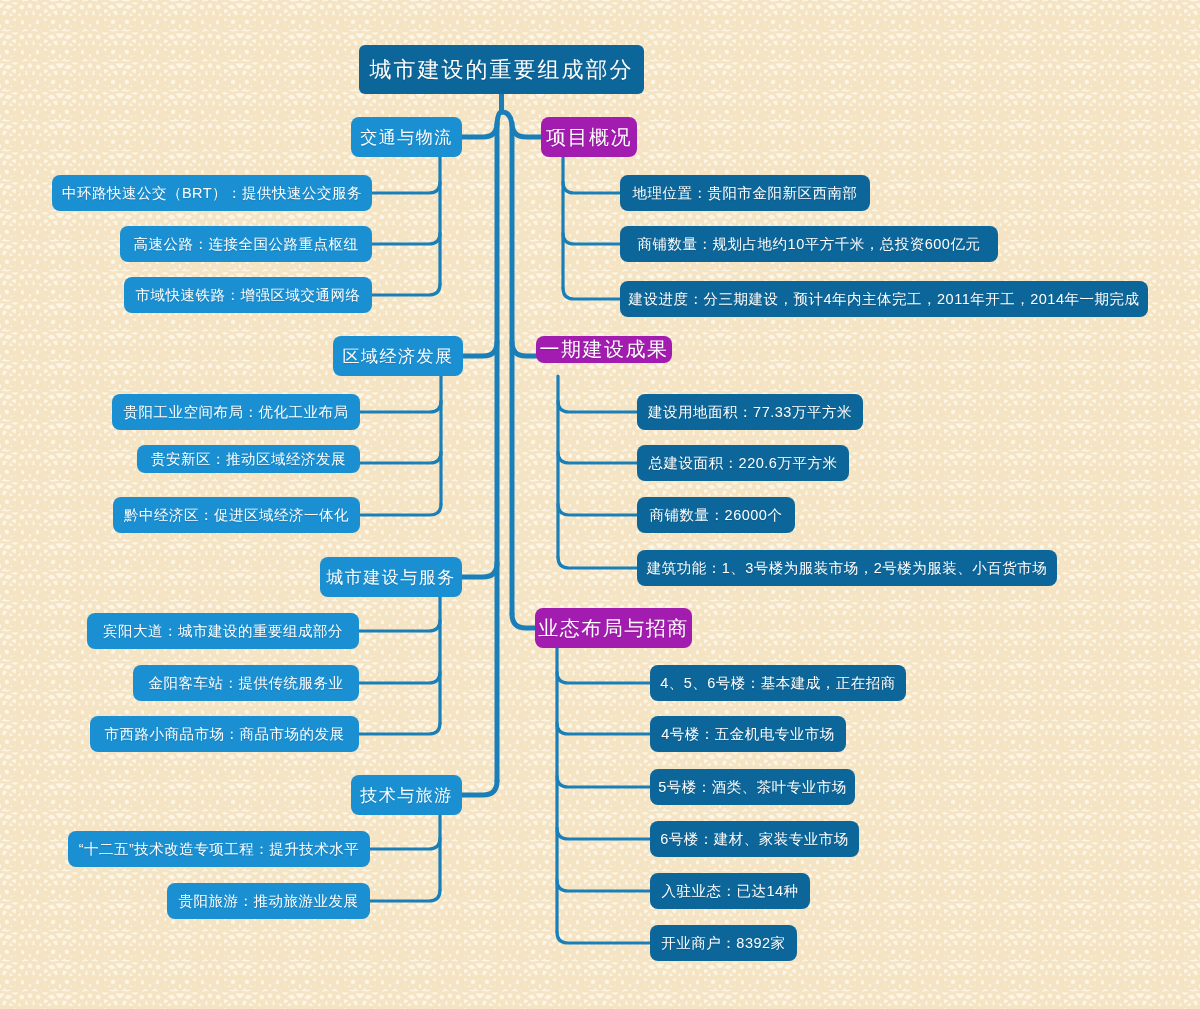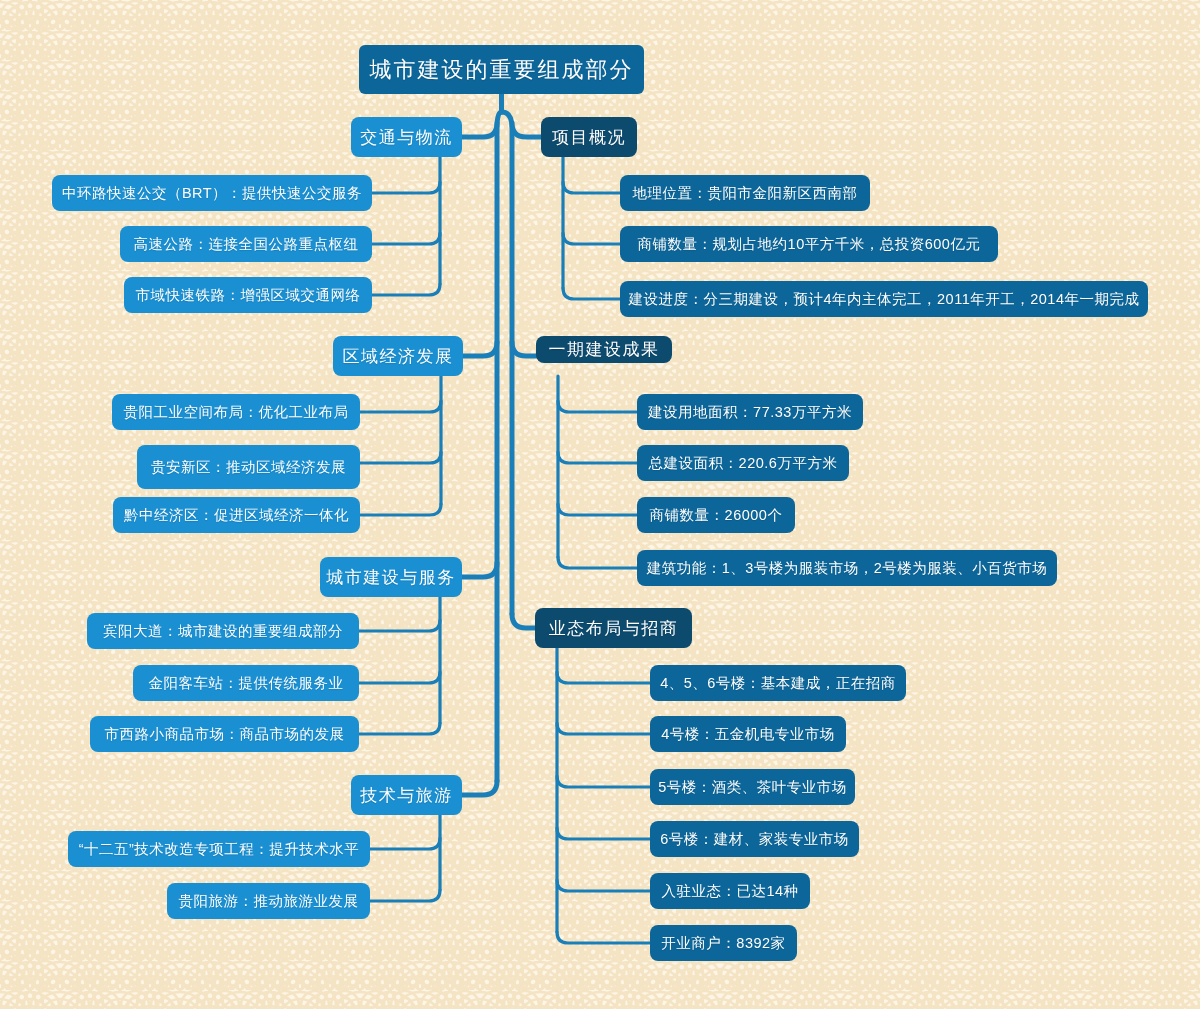--- a/index.html
+++ b/index.html
@@ -40,22 +40,22 @@
     font-size:22px;
     border-radius:6px;
     letter-spacing:2px;
   }
   .node.branch-light{
     background:#1a8fd1;
     font-size:17px;
     letter-spacing:1.5px;
   }
   .node.branch-dark{
-    background:#0c4a6e;
-    font-size:17px;
+    background:#a21caf;
+    font-size:20px;
     letter-spacing:1.5px;
   }
   .node.leaf-light{
     background:#1a8fd1;
     font-size:14.5px;
   }
   .node.leaf-dark{
     background:#0d6699;
     font-size:14.5px;
   }
@@ -182,21 +182,21 @@
       </div>
       <div class="node leaf-dark" style="left: 620px; top: 281px; width: 528px; height: 36px;">
         <span>建设进度：分三期建设，预计4年内主体完工，2011年开工，2014年一期完成</span>
       </div>
       <div class="node branch-light" style="left: 333px; top: 336px; width: 130px; height: 40px;">
         <span>区域经济发展</span>
       </div>
       <div class="node leaf-light" style="left: 112px; top: 394px; width: 248px; height: 36px;">
         <span>贵阳工业空间布局：优化工业布局</span>
       </div>
-      <div class="node leaf-light" style="left: 137px; top: 445px; width: 223px; height: 44px; font-family: Liberation Mono, monospace;">
+      <div class="node leaf-light" style="left: 137px; top: 445px; width: 223px; height: 28px; font-family: Liberation Mono, monospace;">
         <span>贵安新区：推动区域经济发展</span>
       </div>
       <div class="node leaf-light" style="left: 113px; top: 497px; width: 247px; height: 36px;">
         <span>黔中经济区：促进区域经济一体化</span>
       </div>
       <div class="node branch-dark" style="left: 536px; top: 336px; width: 136px; height: 27px;">
         <span>一期建设成果</span>
       </div>
       <div class="node leaf-dark" style="left: 637px; top: 394px; width: 226px; height: 36px;">
         <span>建设用地面积：77.33万平方米</span>

